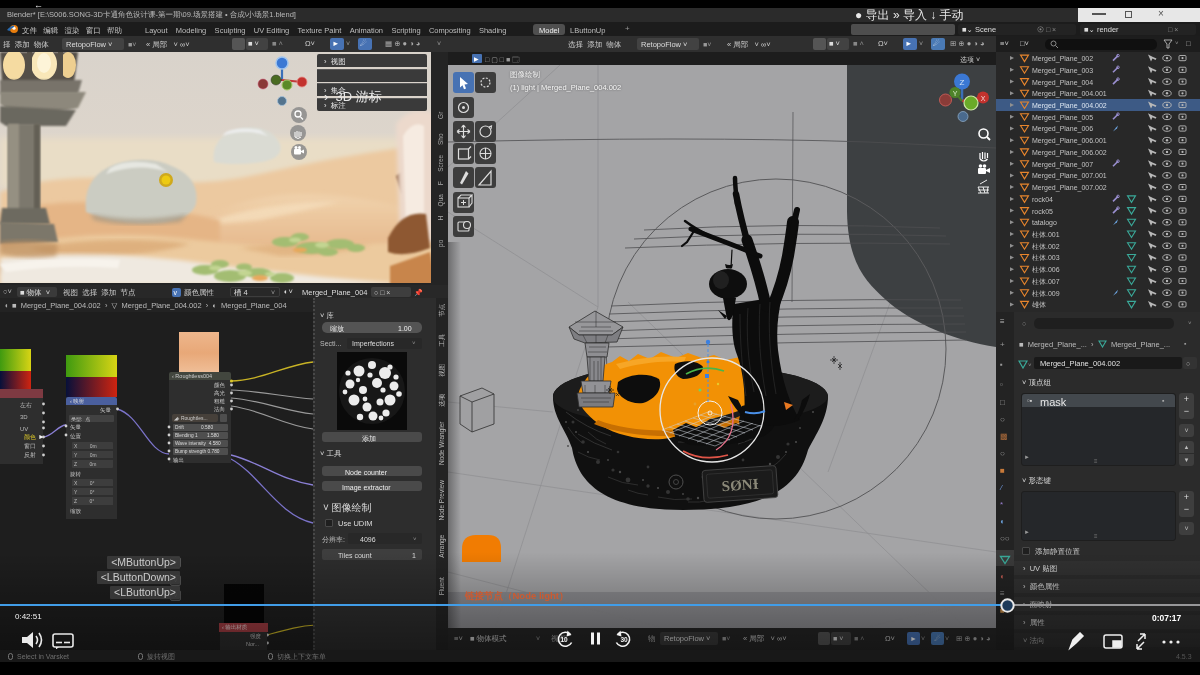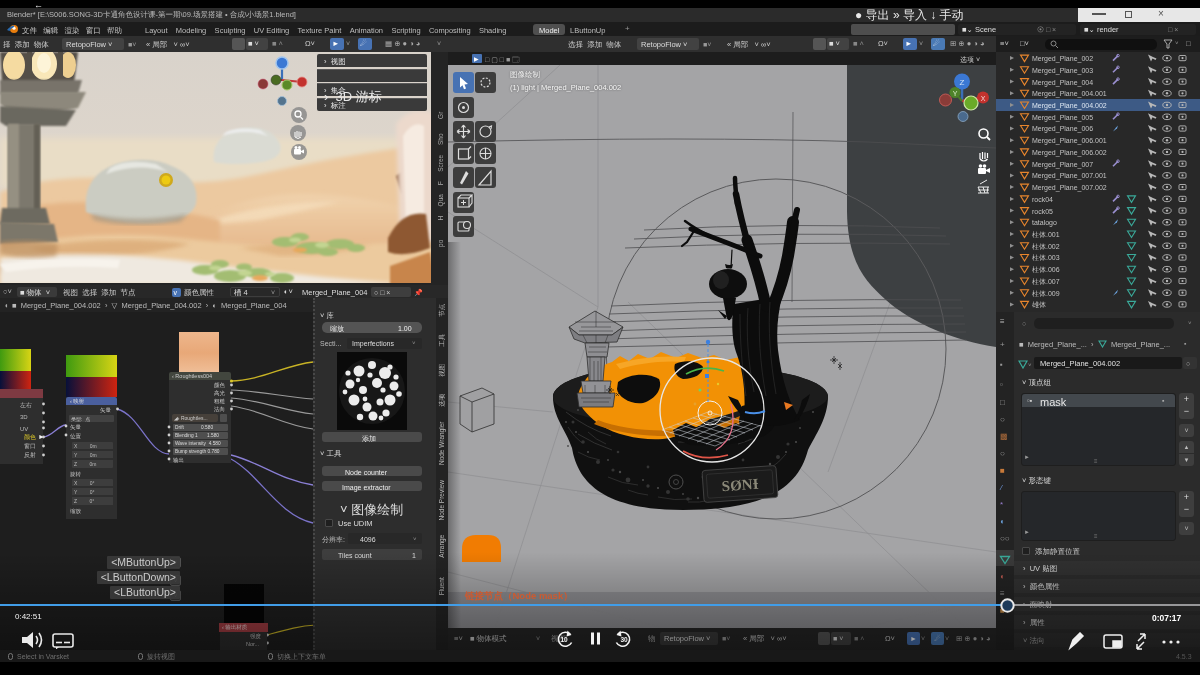--- a/index.html
+++ b/index.html
@@ -392,21 +392,21 @@
         <circle cx="44" cy="66" r="2.4"></circle>
       </g>
 </svg>
 <div class="a" style="left:322px;top:147px;width:100px;height:10px;background:#4a4a4a;border-radius:3px"></div>
 <div class="a tx" style="left:362px;top:149.5px;font-size:7px;color:#eee">添加</div>
 <div class="a tx" style="left:320px;top:165px;font-size:7.5px;color:#ddd">˅ 工具</div>
 <div class="a" style="left:322px;top:181px;width:100px;height:10px;background:#4a4a4a;border-radius:3px"></div>
 <div class="a tx" style="left:345px;top:183.5px;font-size:7px;color:#eee">Node counter</div>
 <div class="a" style="left:322px;top:196px;width:100px;height:10px;background:#4a4a4a;border-radius:3px"></div>
 <div class="a tx" style="left:342px;top:198.5px;font-size:7px;color:#eee">Image extractor</div>
-<div class="a tx" style="left:340px;top:218px;font-size:13px;color:#ddd">˅ 图像绘制</div>
+<div class="a tx" style="left:323px;top:218px;font-size:10px;color:#ddd">˅ 图像绘制</div>
 <div class="a" style="left:325px;top:234px;width:8px;height:8px;background:#1f1f1f;border:1px solid #484848;border-radius:1px"></div>
 <div class="a tx" style="left:338px;top:235px;font-size:7.5px;color:#ddd">Use UDIM</div>
 <div class="a tx" style="left:322px;top:251px;font-size:7px;color:#bbb">分辨率:</div>
 <div class="a" style="left:348px;top:248px;width:74px;height:11px;background:#282828;border-radius:2px"></div>
 <div class="a tx" style="left:360px;top:251px;font-size:7px;color:#ddd">4096</div>
 <div class="a tx" style="left:413px;top:251px;font-size:6px;color:#999">˅</div>
 <div class="a" style="left:322px;top:264px;width:100px;height:11px;background:#3e3e3e;border-radius:2px"></div>
 <div class="a tx" style="left:338px;top:267px;font-size:7px;color:#ddd">Tiles count</div>
 <div class="a tx" style="left:412px;top:267px;font-size:7px;color:#ddd">1</div>
 
@@ -679,21 +679,21 @@
         <rect x="50" y="98" width="8" height="6" rx="1"></rect>
         <path d="M58,100 l4,-2 l0,5 l-4,-2 Z"></path>
         <circle cx="52.5" cy="96" r="1.8"></circle>
         <circle cx="56.5" cy="96" r="1.8"></circle>
       </g>
 <g stroke="#fff" stroke-width="0.9" fill="none">
         <path d="M50,117 l11,0 M50,120 l11,0 M50,123 l11,0 M52,114 l7,-4 M50,117 l3,6 M55,117 l2,6 M60,117 l-1,6"></path>
       </g>
 </svg>
 
-<div class="a tx" style="left:17px;top:539px;font-size:9.5px;color:#cc5a30;font-weight:bold;z-index:41">链接节点（Node mask）</div>
+<div class="a tx" style="left:17px;top:539px;font-size:9.5px;color:#cc5a30;font-weight:bold;z-index:41">链接节点（Node light）</div>
 
 <div class="a" style="left:0;top:576px;width:548px;height:22px;background:#262626"></div>
 <div class="a tx" style="left:6px;top:583px;font-size:7.5px;color:#bbb">≡˅</div>
 <div class="a tx" style="left:22px;top:583px;font-size:7.5px;color:#ccc">■ 物体模式</div>
 <div class="a tx" style="left:88px;top:583px;font-size:7px;color:#999">˅</div>
 <div class="a tx" style="left:103px;top:583px;font-size:7.5px;color:#aaa">视图</div>
 <div class="a tx" style="left:200px;top:583px;font-size:7.5px;color:#aaa">物</div>
 <div class="a" style="left:212px;top:580px;width:58px;height:13px;background:#3a3a3a;border-radius:2px"></div>
 <div class="a tx" style="left:216px;top:583px;font-size:7.5px;color:#ddd">RetopoFlow ˅</div>
 <div class="a tx" style="left:274px;top:583px;font-size:7px;color:#999">■˅</div>

